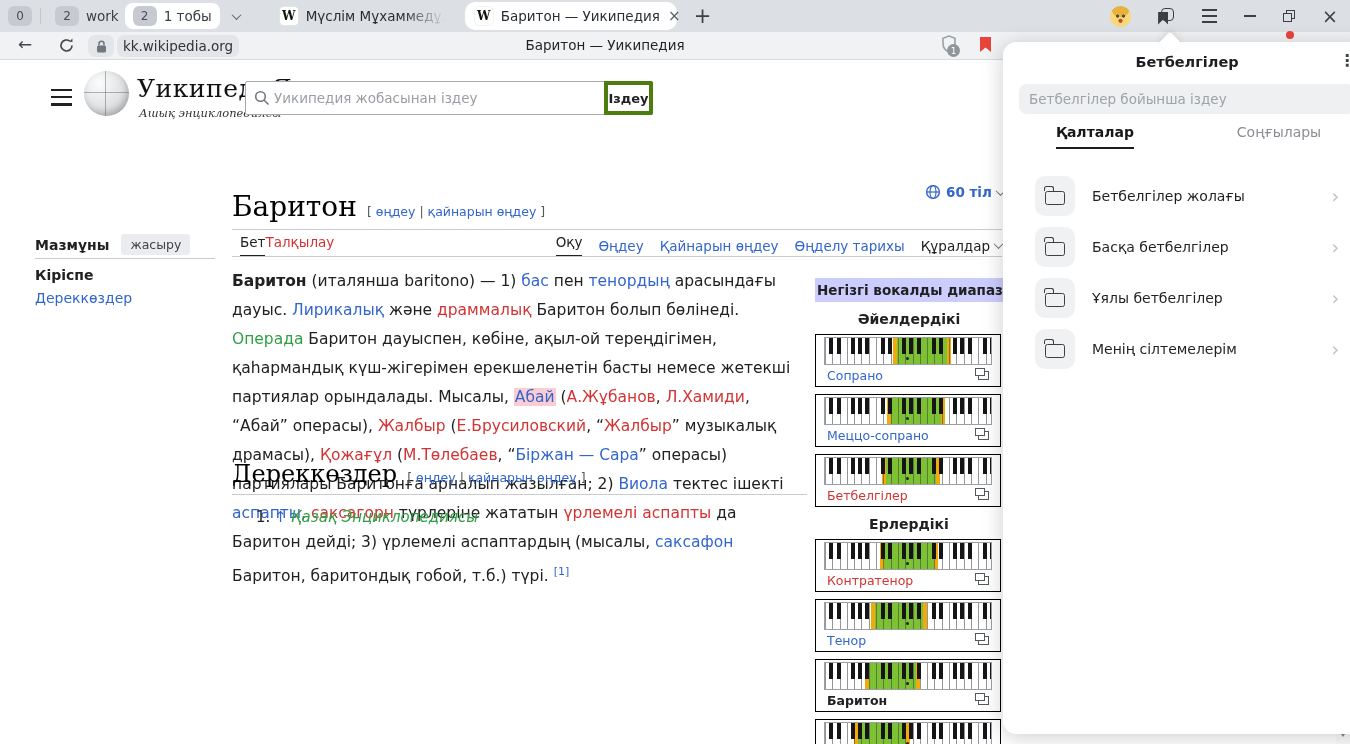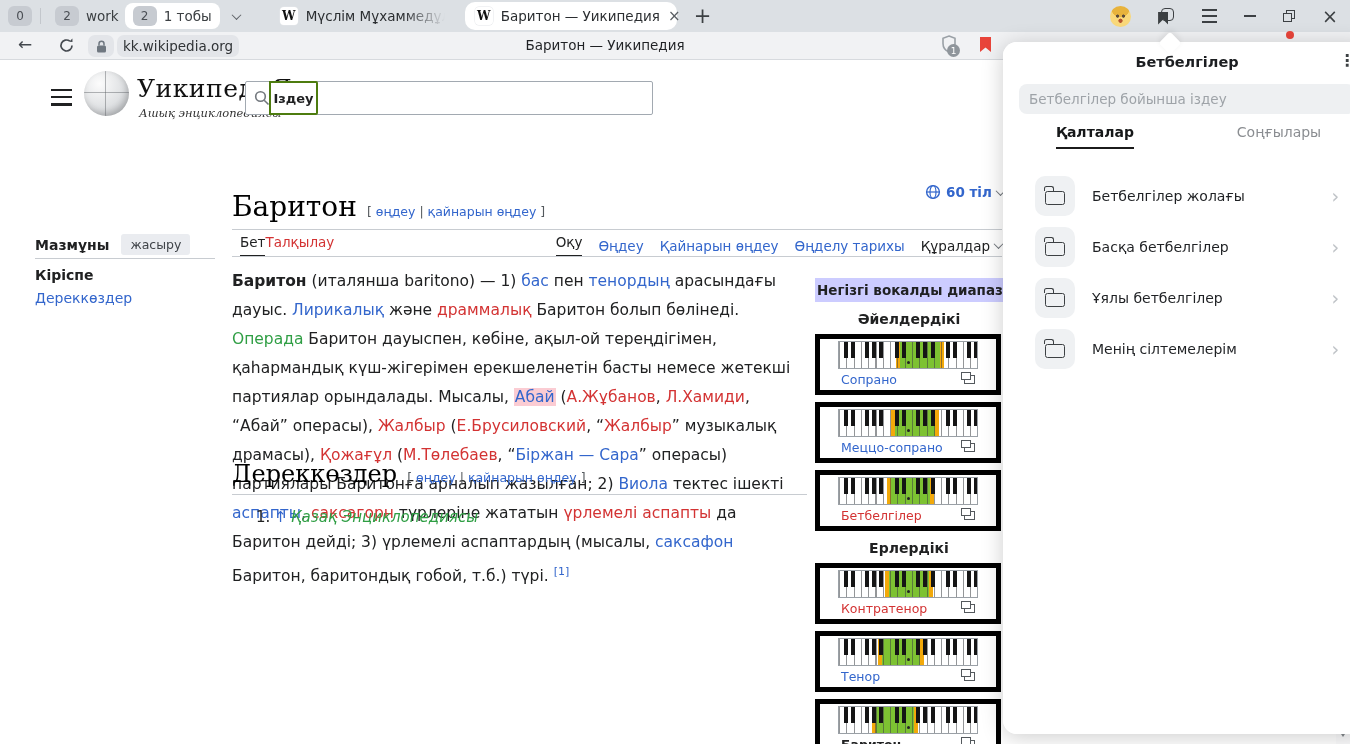--- a/index.html
+++ b/index.html
@@ -65,21 +65,21 @@
   .wlogo { position:absolute; left:84px; top:11px; width:45px; height:45px; border-radius:50%;
     background: radial-gradient(circle at 34% 28%, #fcfcfc, #dfe1e3 55%, #b9bcc0);
     box-shadow: inset -2px -3px 6px rgba(0,0,0,.18); overflow:hidden; }
   .wlogo::before { content:""; position:absolute; left:0; right:0; top:46%; height:1px; background:rgba(90,95,100,.45); }
   .wlogo::after { content:""; position:absolute; top:0; bottom:0; left:46%; width:1px; background:rgba(90,95,100,.45); }
   .wtitle { position:absolute; left:137px; top:14px; font-family:"DejaVu Serif","Liberation Serif",serif; font-size:25px; color:#111; letter-spacing:.5px; }
   .wsub { position:absolute; left:139px; top:46px; font-family:"DejaVu Serif","Liberation Serif",serif; font-style:italic; font-size:11.5px; color:#333; }
   .wsearch { position:absolute; left:245px; top:21px; width:408px; height:34px; border:1px solid #a2a9b1; border-radius:2px; display:flex; align-items:center; background:#fff; }
   .wsearch input { flex:1; border:none; outline:none; font-size:13.5px; color:#202122; padding:0 8px 0 4px; background:transparent; font-family:inherit; }
   .wsearch input::placeholder { color:#9a9ea3; }
-  .wsearch-btn { width:49px; height:34px; margin:-1px; border:2px solid #4d7c0f; background:#fff; font-weight:bold; font-size:13px; color:#202122; border-radius:0 2px 2px 0; font-family:inherit; }
+  .wsearch-btn { width:49px; height:34px; margin:-1px; border:4px solid #4d7c0f; background:#fff; font-weight:bold; font-size:13px; color:#202122; border-radius:0 2px 2px 0; font-family:inherit; }
   .banner { position:absolute; left:104px; top:82px; width:801px; height:31px; border:1px solid #8ec8f2; border-radius:8px; display:flex; align-items:center; justify-content:center; gap:6px; font-size:13.5px; color:#202122; background:#fff; }
   .tg-icon { width:17px; height:17px; border-radius:50%; background:#2ba3e0; position:relative; flex:none; }
   .tg-icon::after { content:""; position:absolute; left:3px; top:4px; width:11px; height:9px; background:#fff; clip-path:polygon(0 45%, 100% 0, 72% 100%, 30% 72%); }
   .h1row { position:absolute; left:232px; top:130px; display:flex; align-items:baseline; gap:10px; }
   .h1 { font-family:"DejaVu Serif","Liberation Serif",serif; font-size:28px; color:#000; }
   .editlinks { font-size:12.5px; color:#54595d; }
   .editlinks a { color:#3366cc; }
   .langsel { position:absolute; left:925px; top:124px; display:flex; align-items:center; gap:5px; color:#3366cc; font-size:13.5px; font-weight:bold; }
   .hr { position:absolute; height:1px; background:#c8ccd1; }
   .ptabs-left { position:absolute; left:240px; top:174px; display:flex; font-size:13.5px; }
@@ -102,21 +102,21 @@
   .seg-sup { color:#3366cc; font-size:11px; vertical-align:super; }
   .h2row { position:absolute; left:232px; top:400px; display:flex; align-items:baseline; gap:10px; }
   .h2 { font-family:"DejaVu Serif","Liberation Serif",serif; font-size:24px; color:#000; }
   .refitem { position:absolute; left:256px; top:448px; font-size:15px; }
   .ref-arrow { color:#3366cc; margin:0 4px; }
   .ref-link { color:#2f9e44; font-style:italic; }
   
   #infobox { position:absolute; left:815px; top:218px; width:188px; }
   .ib-header { background:#ccccff; font-weight:bold; font-size:13.5px; text-align:center; padding:4px 2px; white-space:nowrap; overflow:hidden; }
   .ib-group-title { font-weight:bold; text-align:center; font-size:14px; margin:9px 0 7px; }
-  .voice-card { border:5px solid #000000; background:#fff; padding:2px 18px 0; margin-bottom:7px; width:186px; }
+  .voice-card { border:1px solid #000000; background:#fff; padding:2px 8px 0; margin-bottom:7px; width:186px; }
   .kb { position:relative; height:28px; background:#fff; border:1px solid #9aa0a6; overflow:hidden; }
   .kb-range { position:absolute; top:0; bottom:0; background:#7dc232; }
   .kb-range::before,.kb-range::after { content:""; position:absolute; top:0; bottom:0; width:4px; background:#f2a90a; }
   .kb-range::before { left:0; } .kb-range::after { right:0; }
   .kb-sep { position:absolute; inset:0; background:repeating-linear-gradient(90deg,rgba(60,64,68,.55) 0 1px,transparent 1px 7.3px); }
   .kb-black { position:absolute; top:0; left:0; right:0; height:60%;
     background:repeating-linear-gradient(90deg,
       transparent 0 4.5px,#151515 4.5px 8.5px,
       transparent 8.5px 11.8px,#151515 11.8px 15.8px,
       transparent 15.8px 26px,#151515 26px 30px,
@@ -249,20 +249,21 @@
       </span>
     <span class="wlogo"></span>
     <div class="wtitle">УикипедиЯ</div>
     <div class="wsub">Ашық энциклопедиясы</div>
 
     <div class="wsearch">
       <svg width="16" height="16" viewBox="0 0 16 16" style="margin-left:8px">
         <circle cx="6.5" cy="6.5" r="4.8" fill="none" stroke="#72777d" stroke-width="1.6"></circle>
         <line x1="10.2" y1="10.2" x2="14.5" y2="14.5" stroke="#72777d" stroke-width="1.6"></line>
       </svg>
+      <input type="text" placeholder="Уикипедия жобасынан іздеу" style="">
       <button class="wsearch-btn">Іздеу</button>
     </div>
 
 
     <div class="h1row">
       <span class="h1">Баритон</span>
       <span class="editlinks">
         <span>[</span>
         <a>өңдеу</a>
         <span>|</span>

